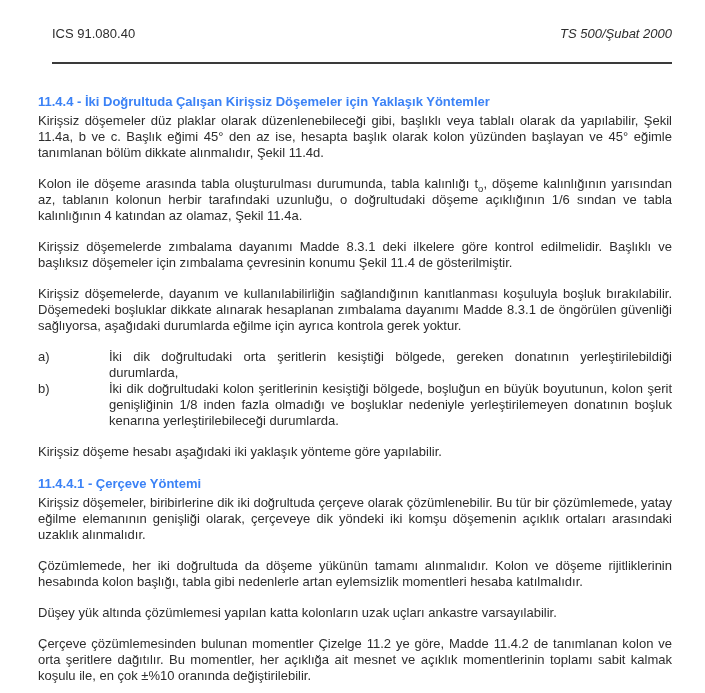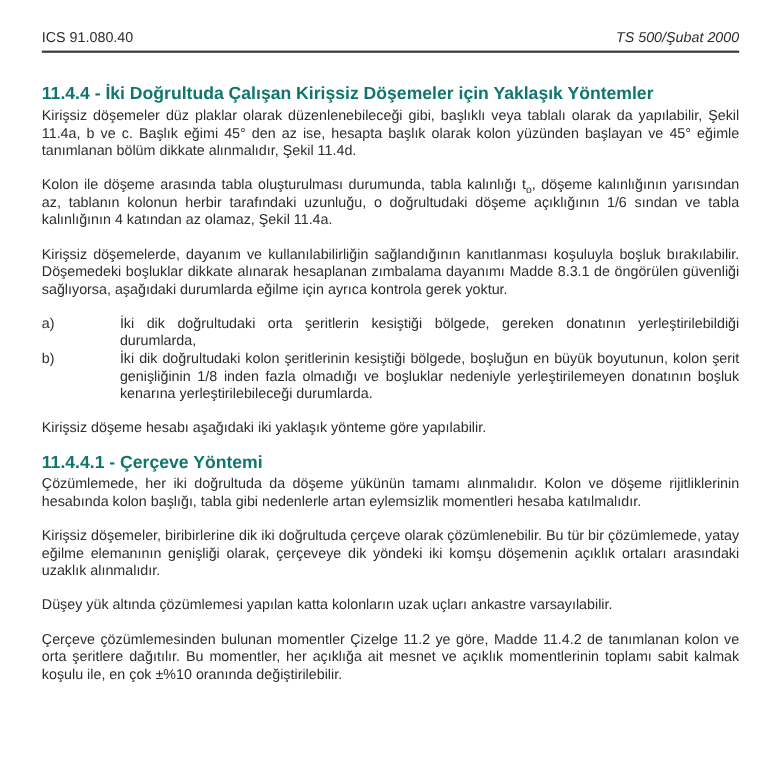--- a/index.html
+++ b/index.html
@@ -19,35 +19,36 @@
   }
   .content {
     margin: 0 33px 0 38px;
     width: 634px;
   }
   .doc-header {
     display: flex;
     justify-content: space-between;
     align-items: center;
     padding-top: 27px;
-    padding-bottom: 5px;
+    padding-bottom: 21px;
     border-bottom: 2px solid #3a3a3a;
     font-size: 13px;
     line-height: 14px;
+    margin-left: 14px;
   }
   .doc-header .hdr-left   { text-align: left;  min-width: 140px; }
   .doc-header .hdr-center { text-align: center; flex: 1; }
   .doc-header .hdr-right  { text-align: right; min-width: 140px; font-style: italic; }
 
   h1.sec-heading, h2.sec-heading {
-    font-size: 16px;
+    font-size: 13px;
     font-weight: bold;
     line-height: 17px;
     margin: 0 0 3px 0;
-    color: #0f766e;
+    color: #3b82f6;
   }
   h1.sec-heading { margin-top: 29px; }
 
   p.body-par {
     font-size: 13px;
     line-height: 16px;
     margin: 0 0 15px 0;
     text-align: justify;
   }
   sub.var-sub {
@@ -81,40 +82,41 @@
       <span class="hdr-left">ICS 91.080.40</span>
       <span class="hdr-right">TS 500/Şubat 2000</span>
     </div>
 
     <h1 class="sec-heading">11.4.4 - İki Doğrultuda Çalışan Kirişsiz Döşemeler için Yaklaşık Yöntemler</h1>
 
     <p class="body-par">Kirişsiz döşemeler düz plaklar olarak düzenlenebileceği gibi, başlıklı veya tablalı olarak da yapılabilir, Şekil 11.4a, b ve c. Başlık eğimi 45° den az ise, hesapta başlık olarak kolon yüzünden başlayan ve 45° eğimle tanımlanan bölüm dikkate alınmalıdır, Şekil 11.4d.</p>
 
     <p class="body-par"><span>Kolon ile döşeme arasında tabla oluşturulması durumunda, tabla kalınlığı t</span><sub class="var-sub">o</sub><span>, döşeme kalınlığının yarısından az, tablanın kolonun herbir tarafındaki uzunluğu, o doğrultudaki döşeme açıklığının 1/6 sından ve tabla kalınlığının 4 katından az olamaz, Şekil 11.4a.</span></p>
 
+    <p class="body-par">Kirişsiz döşemelerde zımbalama dayanımı Madde 8.3.1 deki ilkelere göre kontrol edilmelidir. Başlıklı ve başlıksız döşemeler için zımbalama çevresinin konumu Şekil 11.4 de gösterilmiştir.</p>
 
     <p class="body-par">Kirişsiz döşemelerde, dayanım ve kullanılabilirliğin sağlandığının kanıtlanması koşuluyla boşluk bırakılabilir. Döşemedeki boşluklar dikkate alınarak hesaplanan zımbalama dayanımı Madde 8.3.1 de öngörülen güvenliği sağlıyorsa, aşağıdaki durumlarda eğilme için ayrıca kontrola gerek yoktur.</p>
 
     <div class="doc-list">
       <div class="list-item">
         <span class="list-marker">a)</span>
         <div class="list-text">İki dik doğrultudaki orta şeritlerin kesiştiği bölgede, gereken donatının yerleştirilebildiği durumlarda,</div>
       </div>
       <div class="list-item">
         <span class="list-marker">b)</span>
         <div class="list-text">İki dik doğrultudaki kolon şeritlerinin kesiştiği bölgede, boşluğun en büyük boyutunun, kolon şerit genişliğinin 1/8 inden fazla olmadığı ve boşluklar nedeniyle yerleştirilemeyen donatının boşluk kenarına yerleştirilebileceği durumlarda.</div>
       </div>
     </div>
 
     <p class="body-par">Kirişsiz döşeme hesabı aşağıdaki iki yaklaşık yönteme göre yapılabilir.</p>
 
     <h2 class="sec-heading">11.4.4.1 - Çerçeve Yöntemi</h2>
 
+    <p class="body-par">Kirişsiz döşemeler, biribirlerine dik iki doğrultuda çerçeve olarak çözümlenebilir. Bu tür bir çözümlemede, yatay eğilme elemanının genişliği olarak, çerçeveye dik yöndeki iki komşu döşemenin açıklık ortaları arasındaki uzaklık alınmalıdır.</p>
+
     <p class="body-par">Çözümlemede, her iki doğrultuda da döşeme yükünün tamamı alınmalıdır. Kolon ve döşeme rijitliklerinin hesabında kolon başlığı, tabla gibi nedenlerle artan eylemsizlik momentleri hesaba katılmalıdır.</p>
-
-    <p class="body-par">Kirişsiz döşemeler, biribirlerine dik iki doğrultuda çerçeve olarak çözümlenebilir. Bu tür bir çözümlemede, yatay eğilme elemanının genişliği olarak, çerçeveye dik yöndeki iki komşu döşemenin açıklık ortaları arasındaki uzaklık alınmalıdır.</p>
 
     <p class="body-par">Düşey yük altında çözümlemesi yapılan katta kolonların uzak uçları ankastre varsayılabilir.</p>
 
     <p class="body-par">Çerçeve çözümlemesinden bulunan momentler Çizelge 11.2 ye göre, Madde 11.4.2 de tanımlanan kolon ve orta şeritlere dağıtılır. Bu momentler, her açıklığa ait mesnet ve açıklık momentlerinin toplamı sabit kalmak koşulu ile, en çok ±%10 oranında değiştirilebilir.</p>
 
   </div>
 </div>
 
 </body></html>

